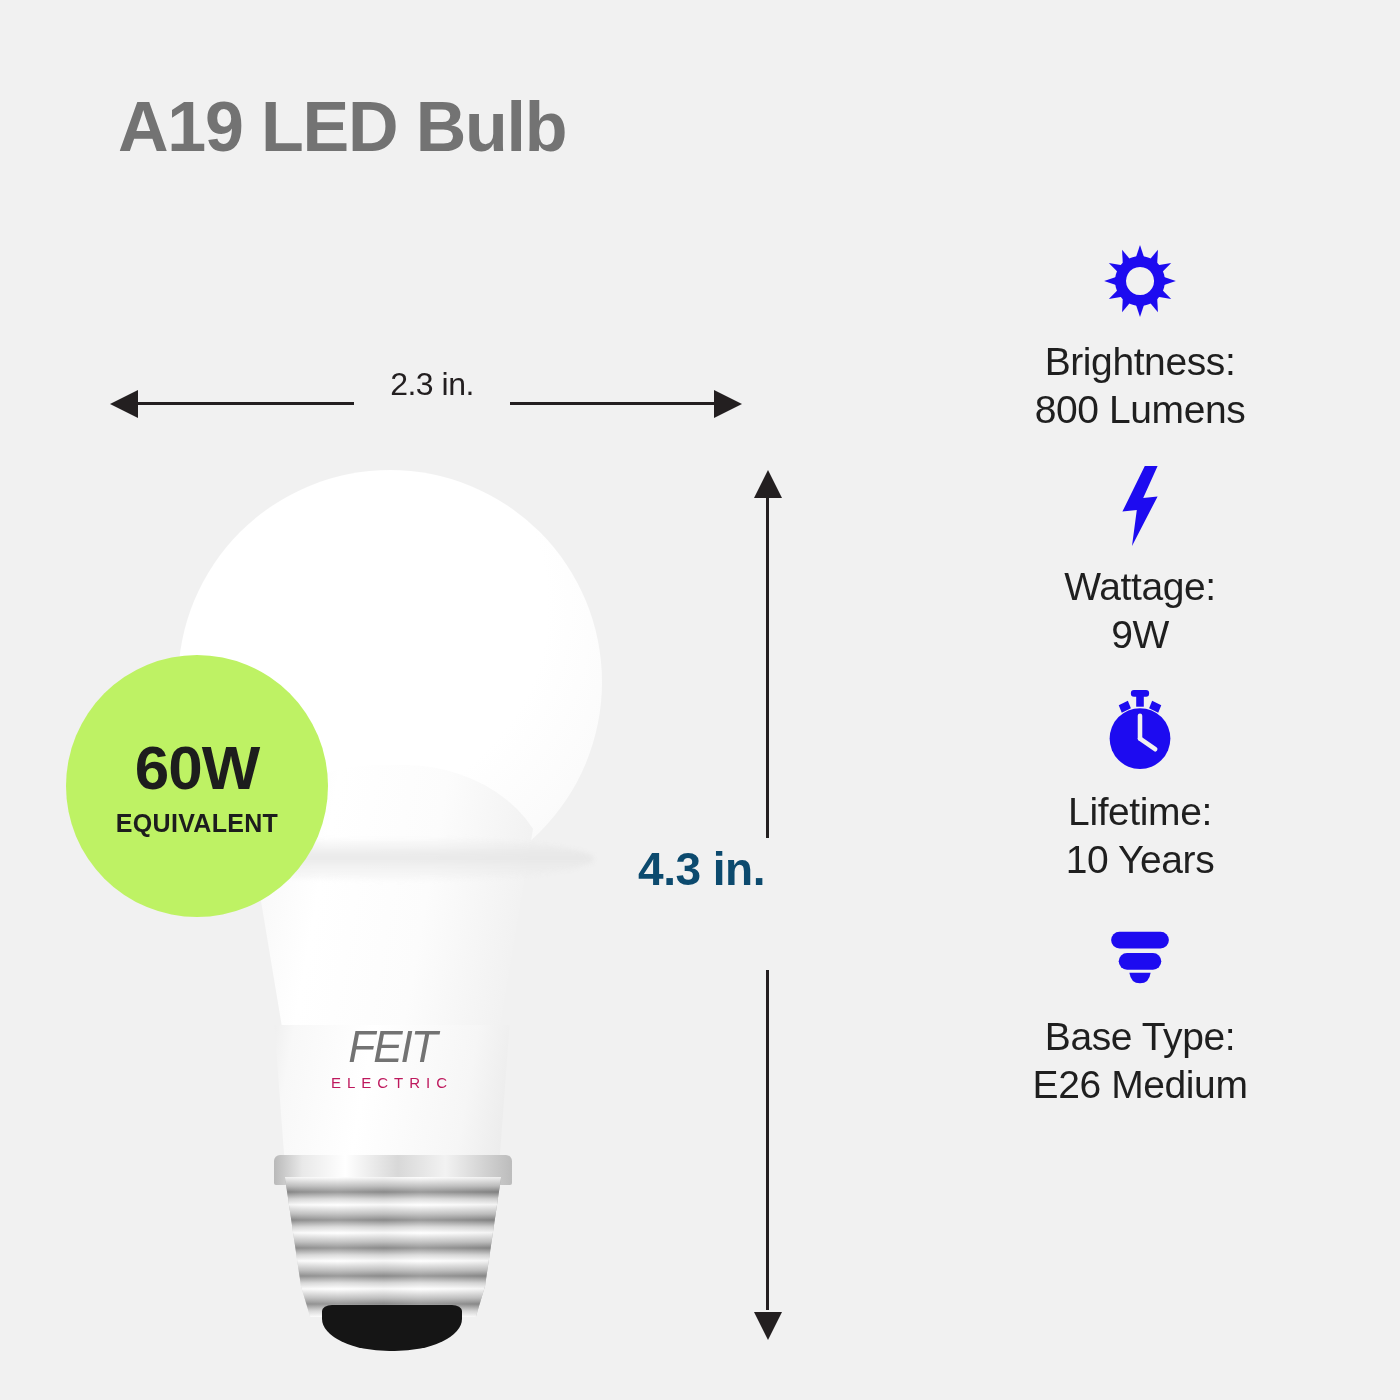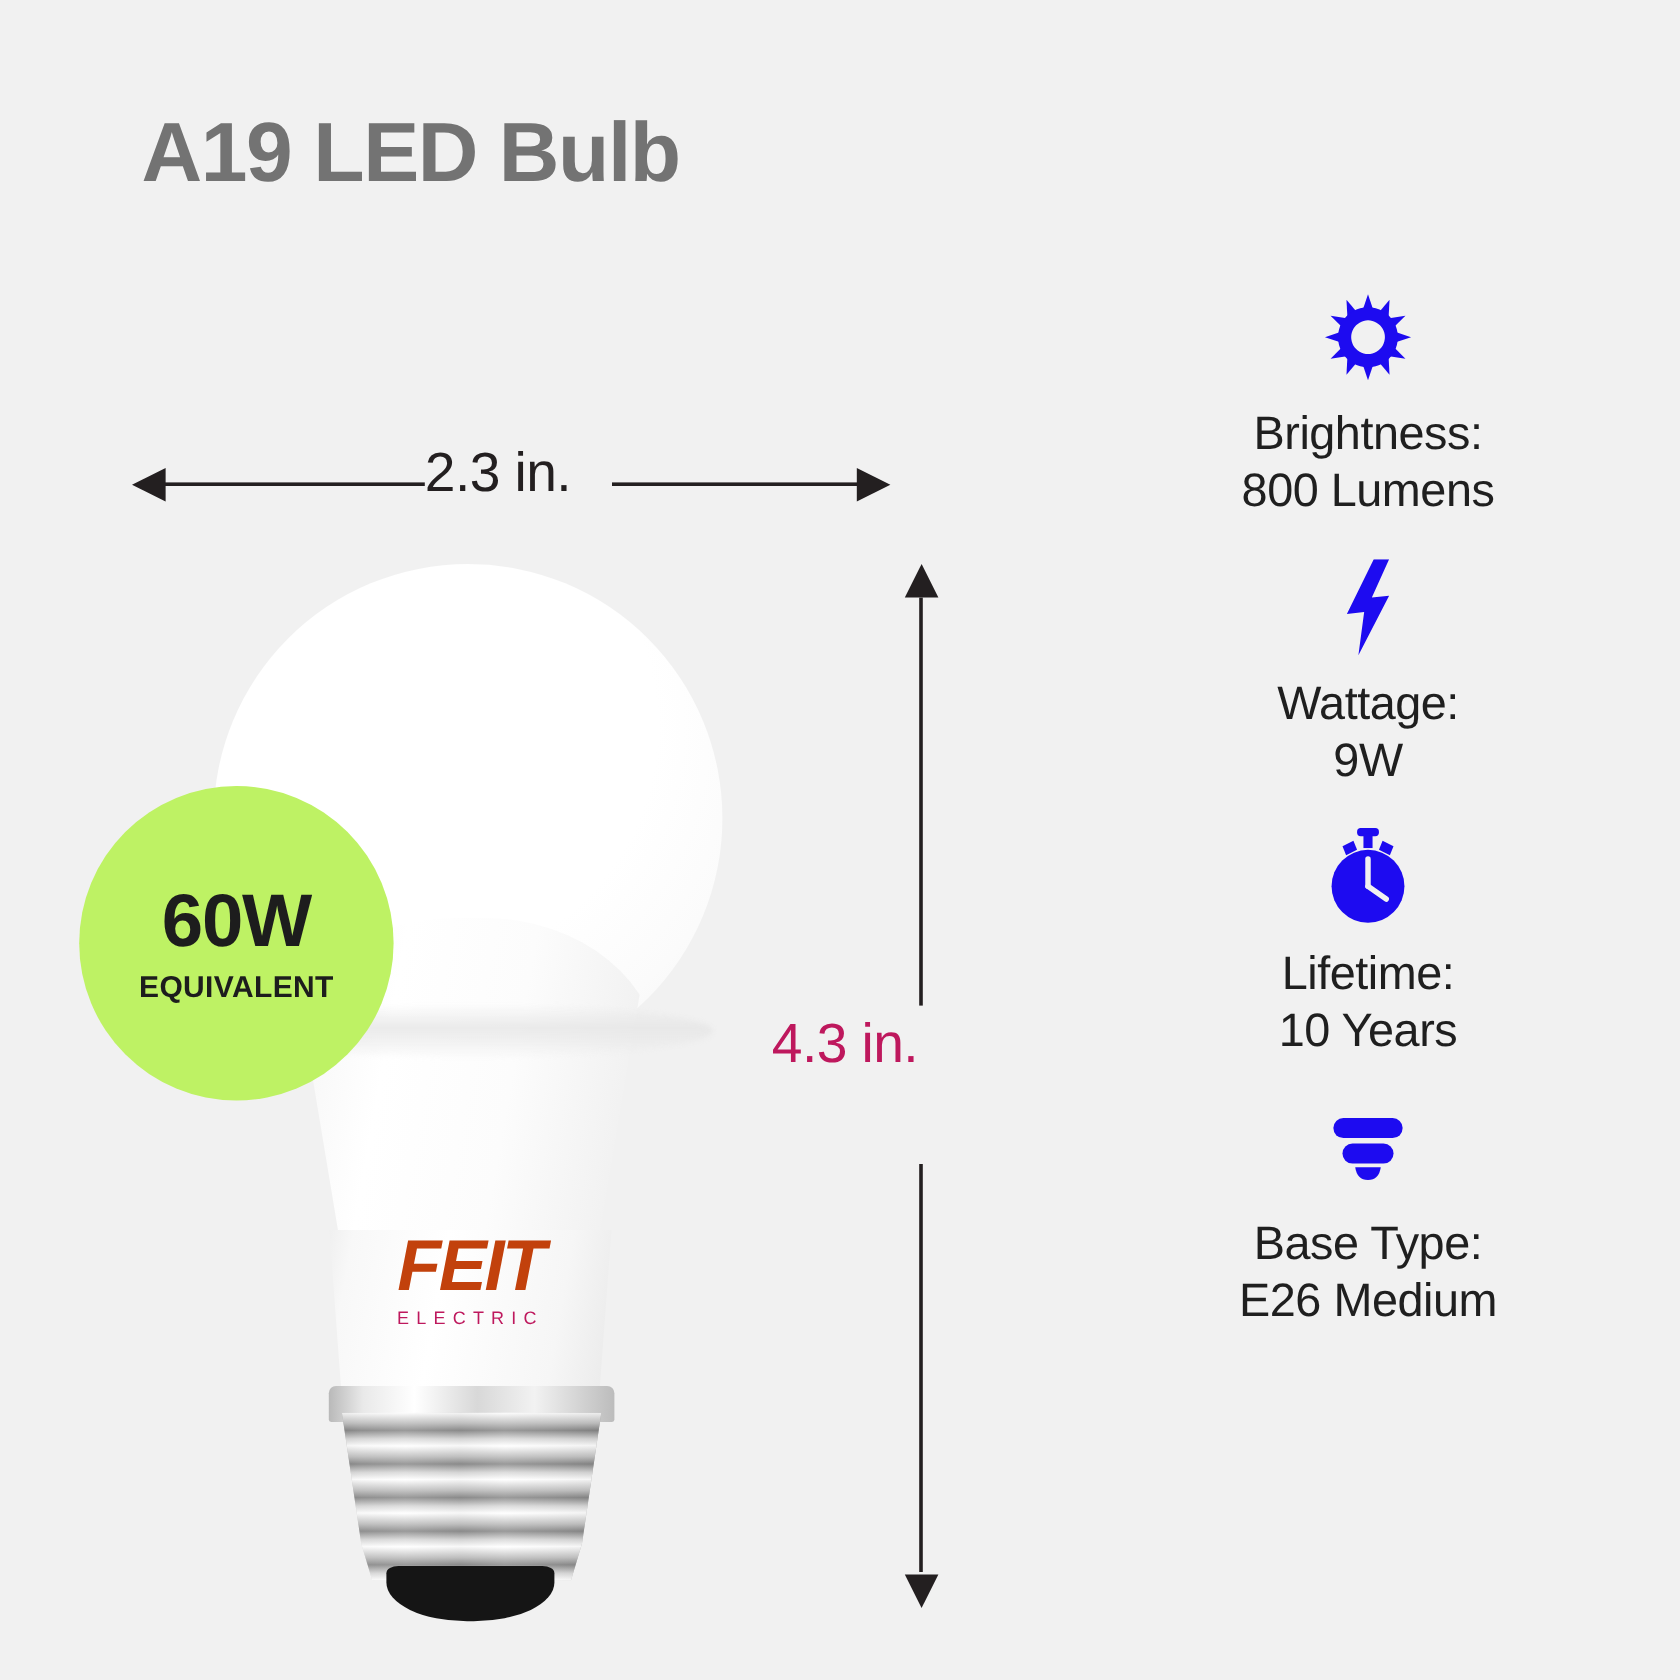--- a/index.html
+++ b/index.html
@@ -63,22 +63,22 @@
     border-top: 14px solid transparent;
     border-bottom: 14px solid transparent;
   }
   #dim-width .arrow-left  { left: 0px;  border-right: 28px solid #231f20; }
   #dim-width .arrow-right { right: 0px; border-left: 28px solid #231f20; }
   #dim-width-label {
     position: absolute;
     left: 244px;
     top: 0px;
     width: 156px;
-    text-align: left;
-    font-size: 46px;
+    text-align: center;
+    font-size: 32px;
     color: #231f20;
     letter-spacing: -0.5px;
     white-space: nowrap;
   }
 
   
   #dim-height {
     position: absolute;
     left: 690px;
     top: 470px;
@@ -102,23 +102,24 @@
   }
   #dim-height .arrow-top    { top: 0px;   border-bottom: 28px solid #231f20; }
   #dim-height .arrow-bottom { top: 842px; border-top: 28px solid #231f20; }
   #dim-height-label {
     position: absolute;
     left: -85px;
     top: 372px;
     width: 160px;
     text-align: right;
     font-size: 46px;
-    color: #be185d;
+    color: #0c4a6e;
     letter-spacing: -0.5px;
     white-space: nowrap;
+    font-weight: bold;
   }
 
   
   #bulb { position: absolute; left: 170px; top: 465px; width: 450px; height: 880px; }
   #bulb-globe {
     position: absolute;
     left: 8px; top: 5px;
     width: 424px; height: 424px;
     border-radius: 50%;
     background: radial-gradient(circle at 40% 32%, #ffffff 0%, #ffffff 52%, #fbfbfb 74%, #f3f3f3 100%);
@@ -148,24 +149,24 @@
     filter: blur(2px);
   }
   #bulb-logo {
     position: absolute;
     left: 92px; top: 560px;
     width: 260px;
     text-align: center;
     pointer-events: none;
   }
   #bulb-logo .feit {
-    font-size: 60px;
-    font-weight: bold;
+    font-size: 44px;
+    font-weight: normal;
     font-style: italic;
-    color: #c2410c;
+    color: #737373;
     letter-spacing: -2px;
     line-height: 1;
   }
   #bulb-logo .electric {
     font-size: 15px;
     font-weight: normal;
     color: #be185d;
     letter-spacing: 6px;
     line-height: 1;
     margin-top: 6px;

